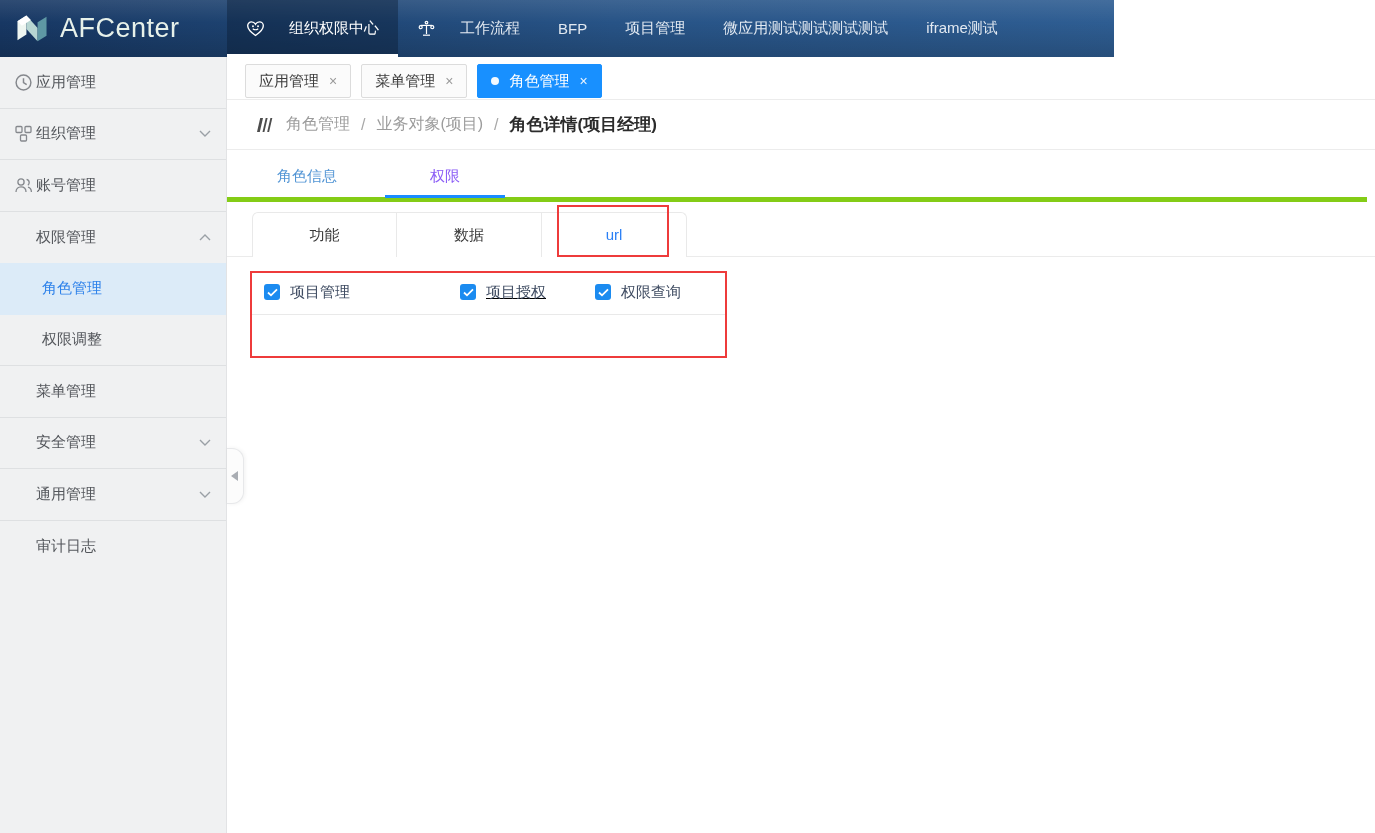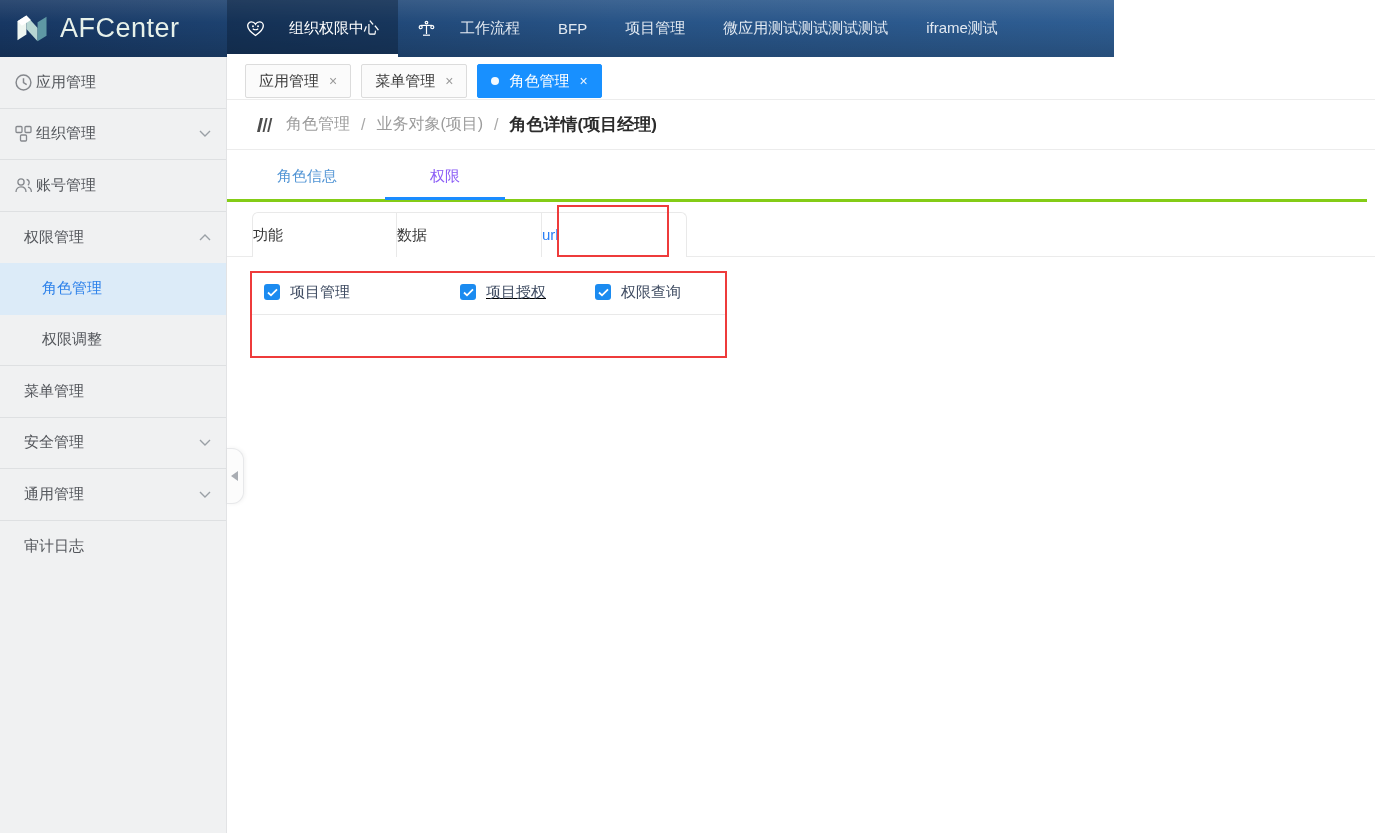--- a/index.html
+++ b/index.html
@@ -39,21 +39,21 @@
   .sidebar{
     position:absolute;left:0;top:57px;width:227px;bottom:0;
     background:#f0f1f2;border-right:1px solid #e2e3e5;box-sizing:border-box;
   }
   .side-item{
     position:relative;display:flex;align-items:center;height:51.5px;
     font-size:15px;color:#54575c;cursor:pointer;box-sizing:border-box;
   }
   .side-item .ico{position:absolute;left:14px;display:flex;align-items:center;}
   .side-item .lbl{margin-left:36px;}
-  .side-item.noicon .lbl{margin-left:24px;}
+  .side-item.noicon .lbl{margin-left:36px;}
   .side-item.sub .lbl{margin-left:42px;}
   .side-item .chev{position:absolute;right:15px;display:flex;}
   .side-item.divided{border-bottom:1px solid #dee0e2;}
   .side-item.active{background:#dcebf8;color:#2e82ea;}
   
   .content{position:absolute;left:227px;top:57px;right:0;bottom:0;background:#fff;}
   
   .tabbar{
     position:absolute;left:0;top:0;right:0;height:43px;
     border-bottom:1px solid #ececec;box-sizing:border-box;
@@ -74,36 +74,36 @@
     border-bottom:1px solid #ececec;box-sizing:border-box;
     display:flex;align-items:center;padding-left:27px;font-size:16px;
   }
   .crumb{color:#9c9c9c;cursor:pointer;}
   .crumb.current{color:#2b2b2b;font-size:17px;font-weight:600;cursor:default;}
   .crumb-sep{color:#a8a8a8;margin:0 11px;}
   .bc-ico{margin-right:11px;display:flex;}
   
   .dtabs{
     position:absolute;left:0;top:93px;right:8px;height:52px;
-    border-bottom:3px solid #84cc16;box-sizing:border-box;padding-left:32px;
+    border-bottom:5px solid #84cc16;box-sizing:border-box;padding-left:32px;
   }
   .dtab{
     position:absolute;top:0;width:120px;height:52px;line-height:52px;
     text-align:center;font-size:15px;cursor:pointer;
   }
   .dtab.t0{left:20px;color:#5295d5;}
   .dtab.t1{left:158px;color:#8b5cf6;}
   .inkbar{position:absolute;left:158px;bottom:-1px;width:120px;height:3px;background:#1a8cff;}
   
   .permtabs{
     position:absolute;left:0;top:155px;right:0;height:45px;
     border-bottom:1px solid #ebebeb;box-sizing:border-box;
   }
   .ptab{
-    position:absolute;top:0;height:45px;width:145px;line-height:44px;
+    position:absolute;top:0;height:45px;width:145px;line-height:44px;text-align:center;
     font-size:15px;color:#383838;background:#fff;box-sizing:border-box;
     border-top:1px solid #e9e9e9;border-right:1px solid #e9e9e9;cursor:pointer;
   }
   .ptab.p0{left:25px;border-left:1px solid #e9e9e9;border-top-left-radius:6px;}
   .ptab.p1{left:170px;}
   .ptab.p2{left:315px;border-top-right-radius:6px;color:#2a7ff5;}
   .ptab.active::after{
     content:'';position:absolute;left:0;right:0;bottom:-1px;height:1px;background:#fff;
   }
   

